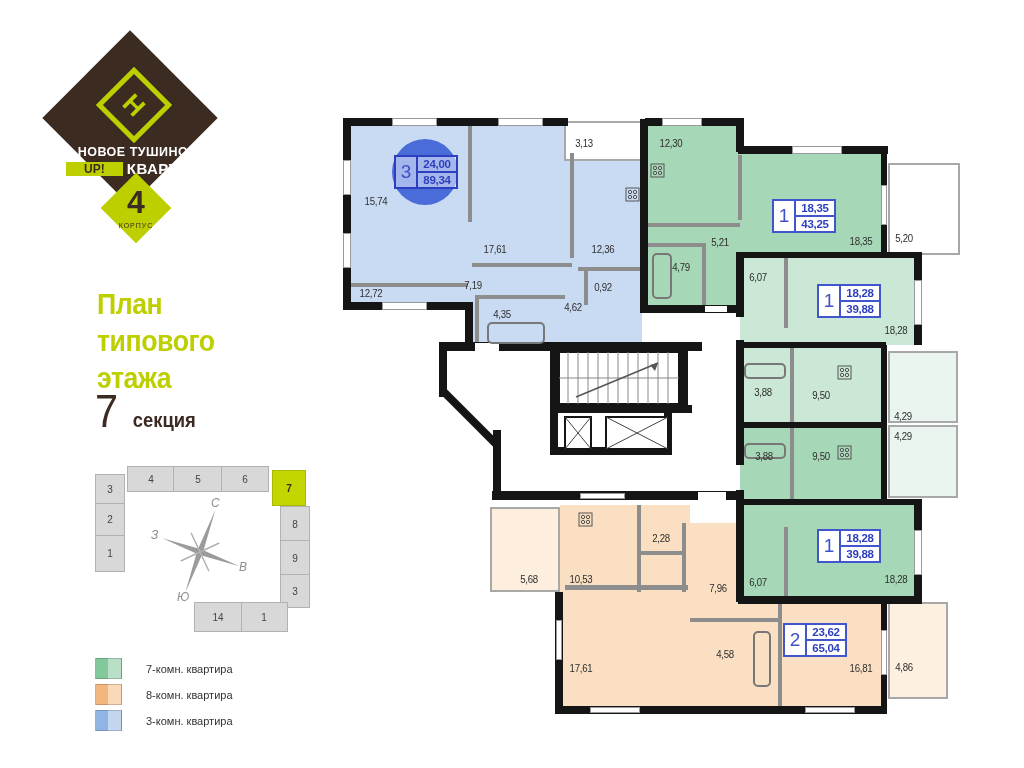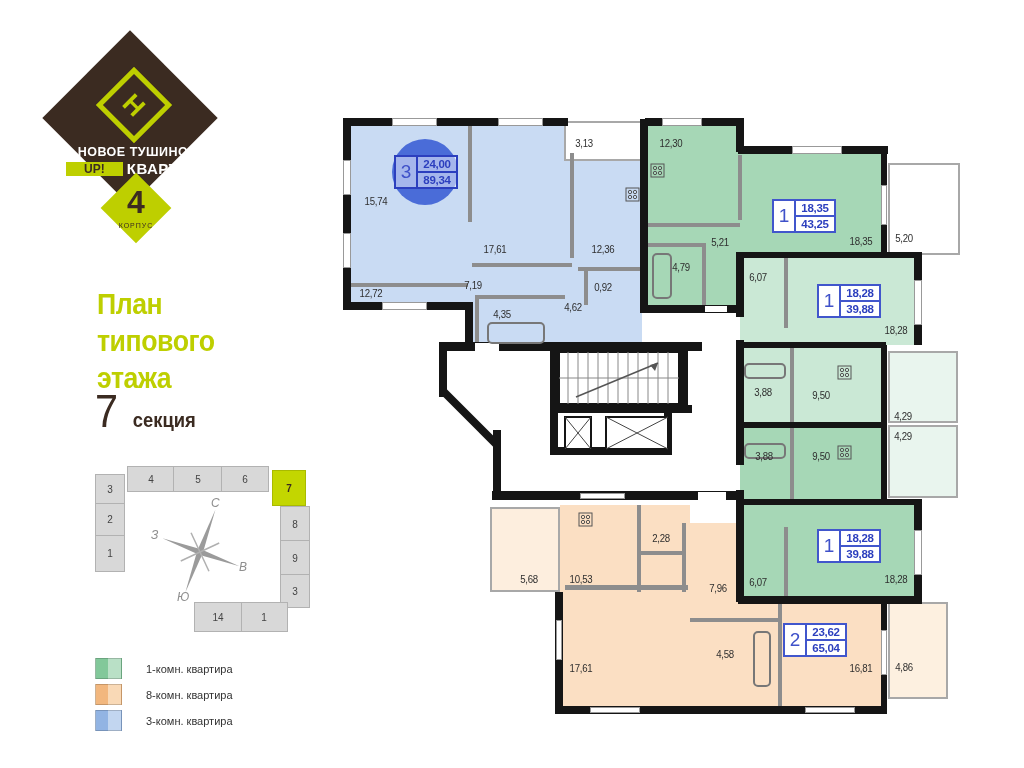--- a/index.html
+++ b/index.html
@@ -112,21 +112,21 @@
     <line x1="70" y1="42" x2="40" y2="72" stroke="#b0b0b0" stroke-width="1.5"></line>
   </g>
   <text class="compass-txt" x="66" y="12">С</text>
   <text class="compass-txt" x="94" y="76">В</text>
   <text class="compass-txt" x="32" y="106">Ю</text>
   <text class="compass-txt" x="6" y="44">З</text>
 </svg>
 
 <div class="legend-row" style="left:95px;top:658px">
   <span class="swatch" style="background:linear-gradient(90deg,#82c89a 50%,#b9e0c6 50%)"></span>
-  <span class="legend-label">1-комн. квартира</span>
+  <span class="legend-label">7-комн. квартира</span>
 </div>
 <div class="legend-row" style="left:95px;top:684px">
   <span class="swatch" style="background:linear-gradient(90deg,#f2b77e 50%,#f9d9b6 50%)"></span>
   <span class="legend-label">8-комн. квартира</span>
 </div>
 <div class="legend-row" style="left:95px;top:710px">
   <span class="swatch" style="background:linear-gradient(90deg,#92b4e3 50%,#c2d6f0 50%)"></span>
   <span class="legend-label">3-комн. квартира</span>
 </div>
 

